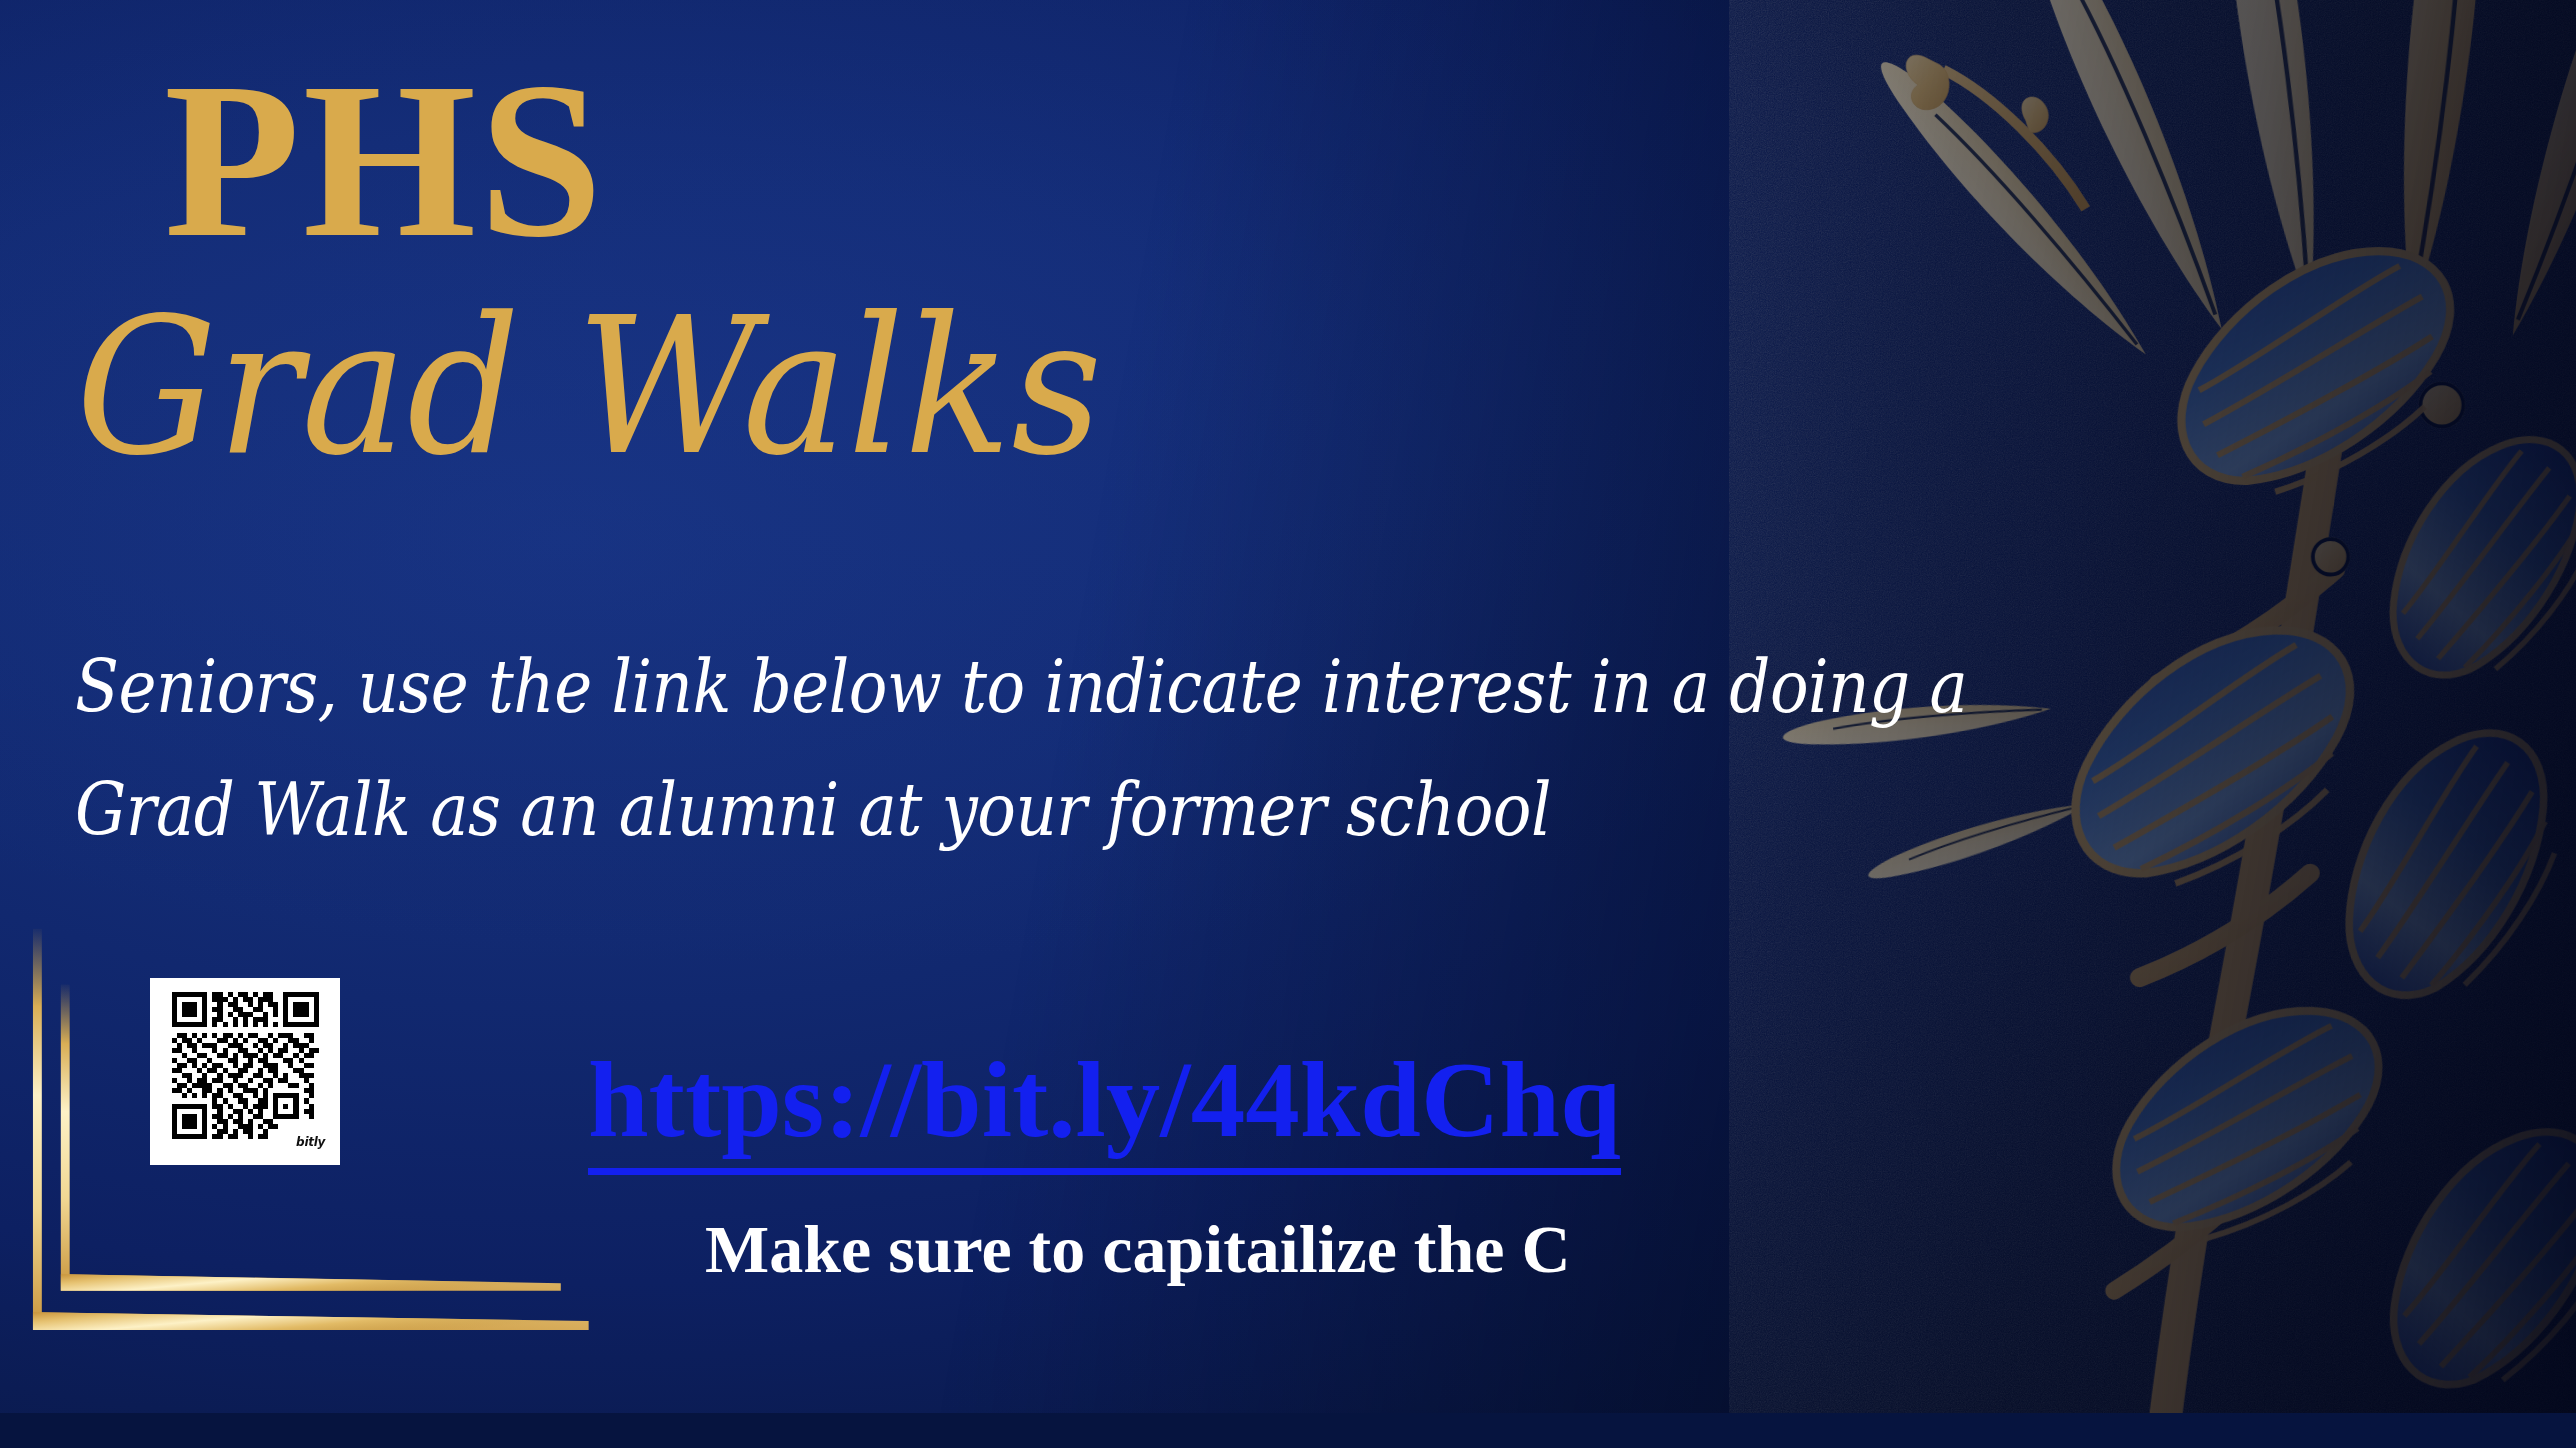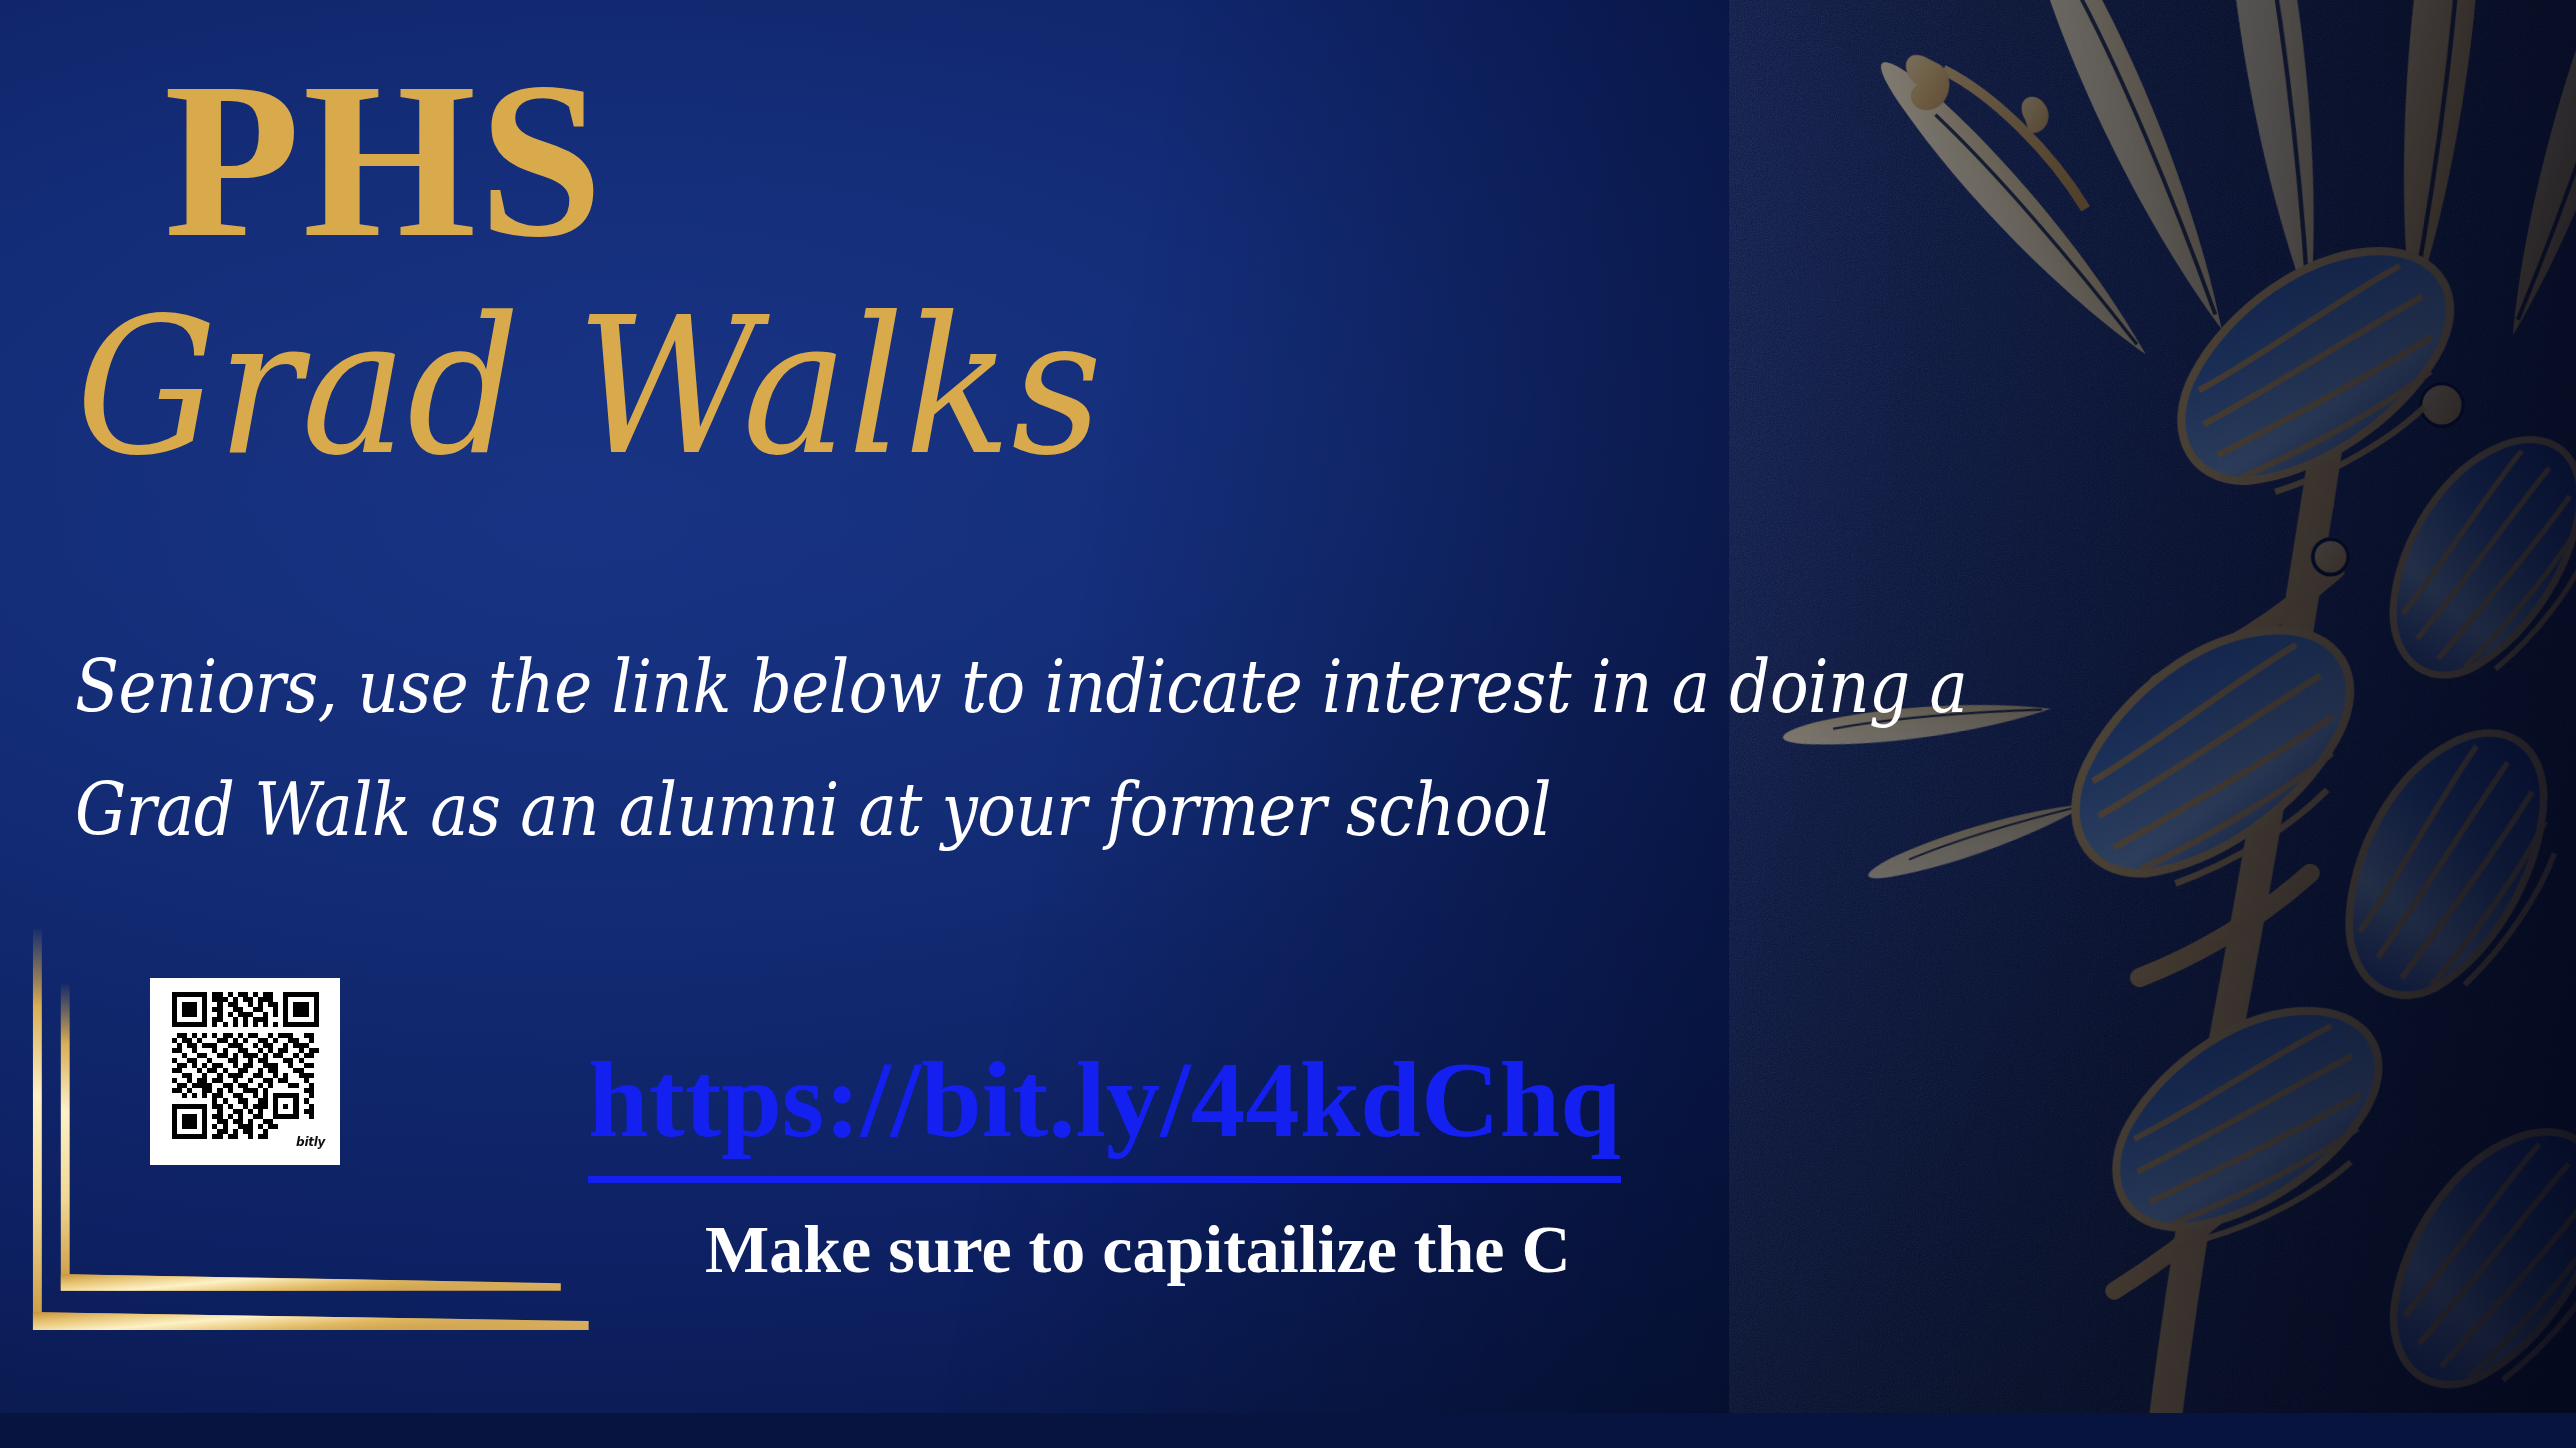--- a/index.html
+++ b/index.html
@@ -62,21 +62,21 @@
   #body-line-2{top:767px;}
 
   
   #url-link{
     position:absolute;left:588px;top:1037px;
     font-size:109px;font-weight:700;
     color:#1320ef;
     font-family:"Liberation Serif", serif;
     text-decoration:none;
     border-bottom:7px solid #1320ef;
-    padding-bottom:13px;
+    padding-bottom:5px;
     letter-spacing:0px;
     white-space:nowrap;
     cursor:pointer;
   }
   #url-note{
     position:absolute;left:705px;top:1210px;
     font-size:68px;font-weight:700;
     color:#ffffff;
     font-family:"Liberation Serif", serif;
     white-space:nowrap;

